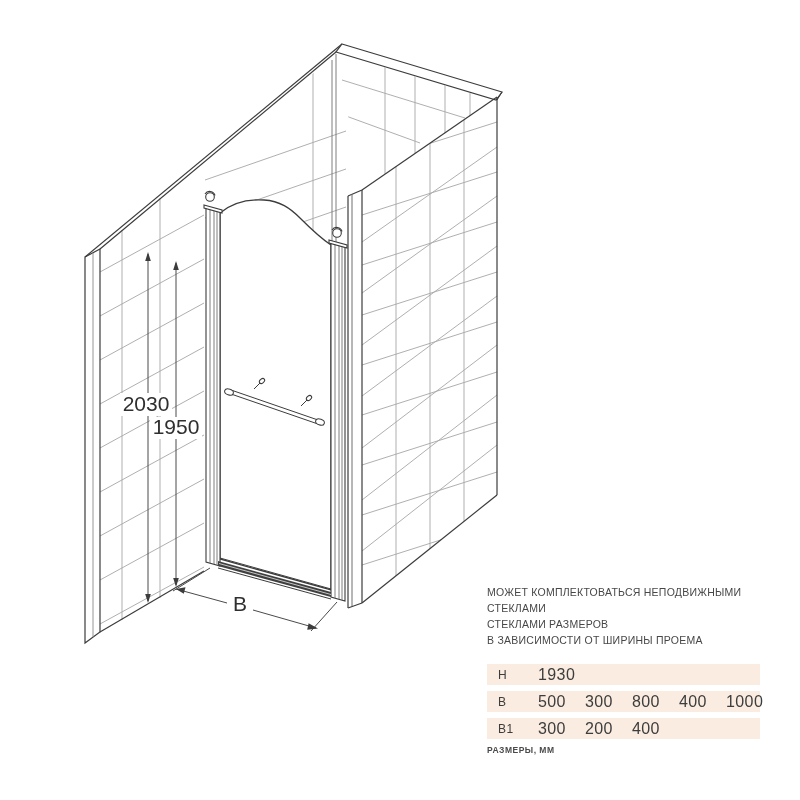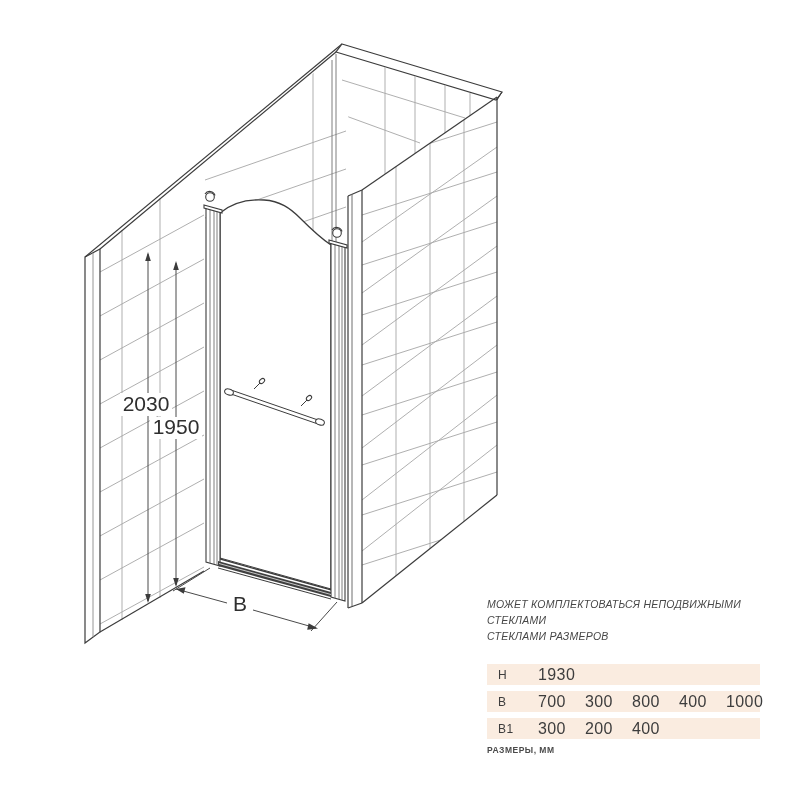--- a/index.html
+++ b/index.html
@@ -1,20 +1,20 @@
 <!DOCTYPE html>
 <html style="--row-bg: #FAECE0;"><head>
 <meta charset="utf-8">
 <style>
   html,body{margin:0;padding:0;background:#ffffff;}
   body{width:800px;height:800px;position:relative;font-family:"Liberation Sans",sans-serif;overflow:hidden;}
   #stage{position:absolute;left:0;top:0;width:800px;height:800px;}
   svg text{font-family:"Liberation Sans",sans-serif;}
 
-  .info-block{position:absolute;left:487px;top:596px;width:286px;font-style:italic;}
+  .info-block{position:absolute;left:487px;top:584px;width:286px;}
   .info-line{display:block;font-size:10.5px;line-height:16px;letter-spacing:.25px;color:#474747;}
 
   .size-table{position:absolute;left:487px;top:664px;width:273px;}
   .t-row{display:flex;align-items:center;height:21px;margin-bottom:6px;background:var(--row-bg,#FAECE0);}
   .t-label{width:40px;padding-left:11px;font-size:12px;color:#3d3d3d;letter-spacing:.4px;flex:none;}
   .t-cell{width:47px;font-size:16px;color:#3d3d3d;letter-spacing:.4px;flex:none;}
   .t-caption{font-size:8.5px;font-weight:700;letter-spacing:.5px;color:#4a4a4a;}
 </style>
 </head>
 <body>
@@ -180,34 +180,35 @@
     <rect x="227" y="591" width="26" height="23" fill="#ffffff" stroke="none"></rect>
     <text x="146" y="411" font-size="21" fill="#2f2f2f" text-anchor="middle" stroke="none">2030</text>
     <text x="176" y="434" font-size="21" fill="#2f2f2f" text-anchor="middle" stroke="none">1950</text>
     <text x="240" y="611" font-size="21" fill="#2f2f2f" text-anchor="middle" stroke="none">B</text>
   </g>
 </svg>
 
 <div class="info-block">
   <span class="info-line">МОЖЕТ КОМПЛЕКТОВАТЬСЯ НЕПОДВИЖНЫМИ СТЕКЛАМИ</span>
   <span class="info-line">СТЕКЛАМИ РАЗМЕРОВ</span>
+  <span class="info-line">В ЗАВИСИМОСТИ ОТ ШИРИНЫ ПРОЕМА</span>
 </div>
 
 <div class="size-table">
   <div class="t-row">
     <span class="t-label">H</span>
     <span class="t-cell">1930</span>
     <span class="t-cell"></span>
     <span class="t-cell"></span>
     <span class="t-cell"></span>
     <span class="t-cell"></span>
   </div>
   <div class="t-row">
     <span class="t-label">B</span>
-    <span class="t-cell">700</span>
+    <span class="t-cell">500</span>
     <span class="t-cell">300</span>
     <span class="t-cell">800</span>
     <span class="t-cell">400</span>
     <span class="t-cell">1000</span>
   </div>
   <div class="t-row">
     <span class="t-label">B1</span>
     <span class="t-cell">300</span>
     <span class="t-cell">200</span>
     <span class="t-cell">400</span>

